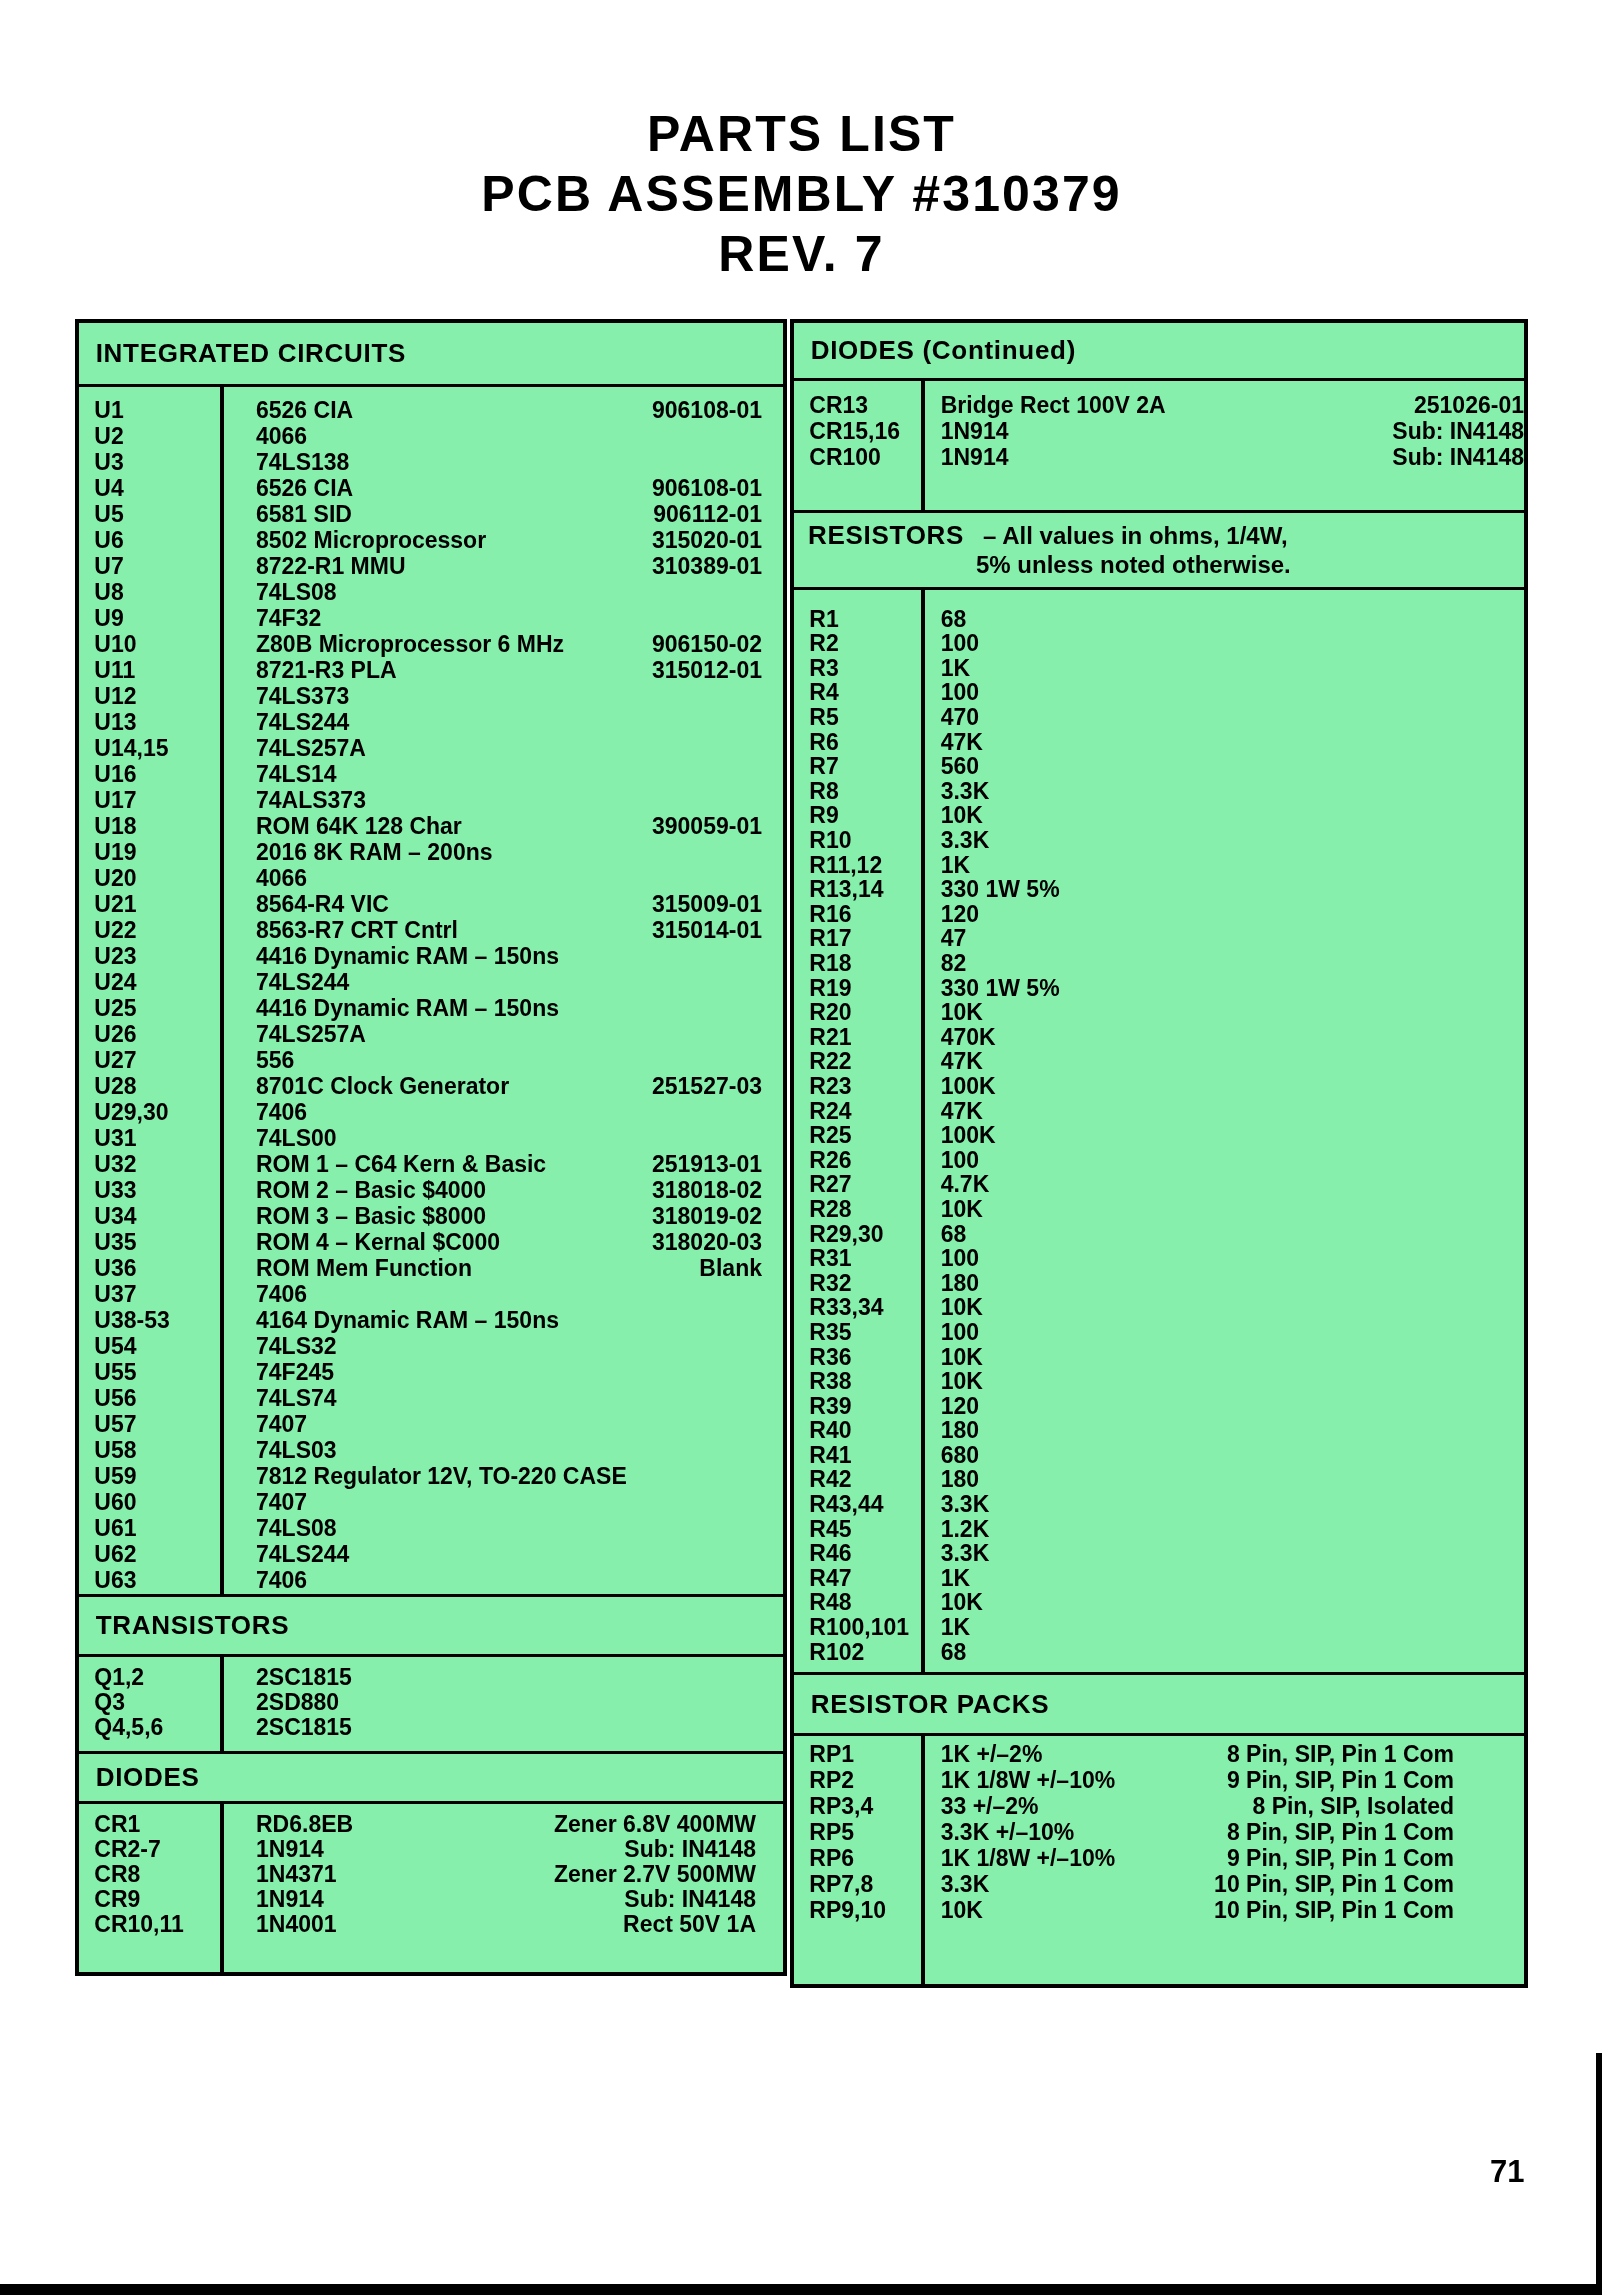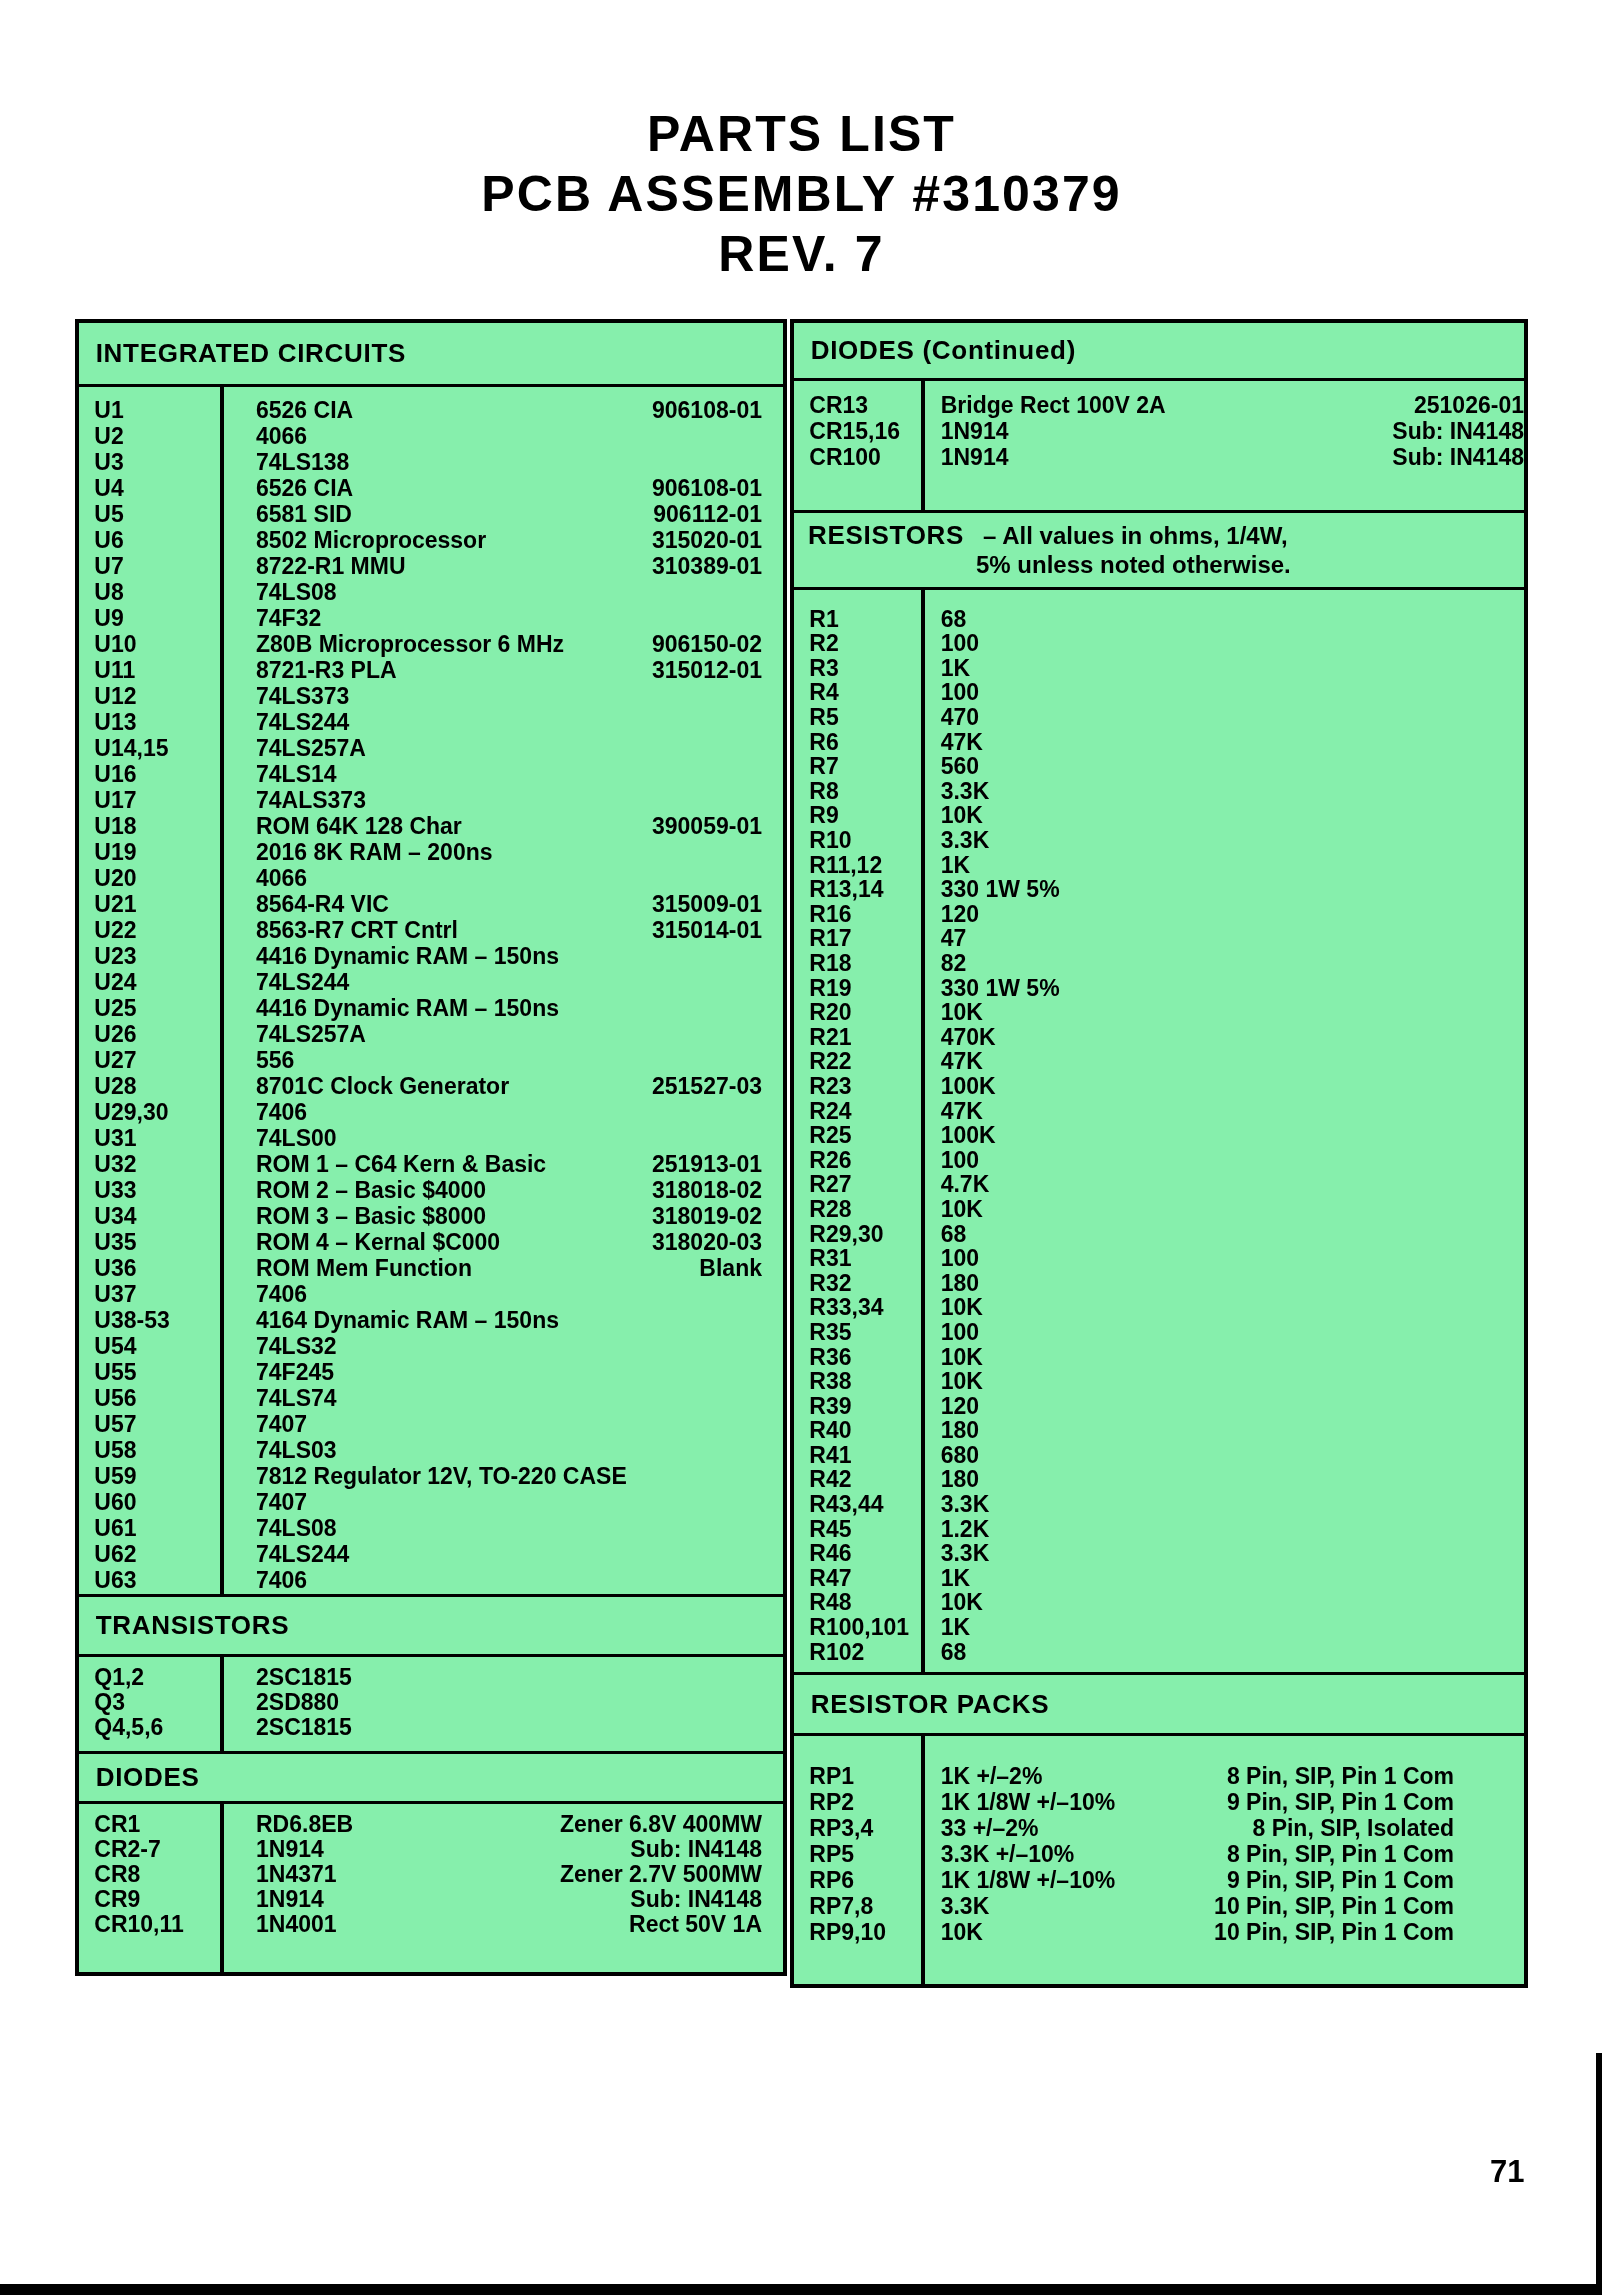--- a/index.html
+++ b/index.html
@@ -29,31 +29,31 @@
   .rows.last{border-bottom:none;flex:1 1 auto;}
   .divider{position:absolute;top:0;bottom:0;width:3.5px;background:#000;}
   .left-box .divider{left:141px;}
   .right-box .divider{left:127px;}
 
   .rows-ic {height:1210px;padding-top:9.7px;line-height:26px;}
   .rows-q  {height:97px; padding-top:8.3px;line-height:25px;}
   .rows-crl{padding-top:8.3px;line-height:25px;}
   .rows-crr{height:132px;padding-top:11px;line-height:26px;}
   .rows-r  {height:1085px;padding-top:16.7px;line-height:24.6px;}
-  .rows-rp {padding-top:27px;line-height:26px;}
+  .rows-rp {padding-top:5px;line-height:26px;}
 
   .row{display:flex;align-items:baseline;}
   .cell{white-space:nowrap;}
   .ref{box-sizing:border-box;flex:0 0 auto;padding-left:15.3px;}
   .left-box  .ref{width:144px;}
   .right-box .ref{width:130px;}
   .desc{padding-left:33px;}
   .val{padding-left:16.7px;}
   .part{margin-left:auto;text-align:right;padding-right:21px;}
-  .note{margin-left:auto;text-align:right;padding-right:21px;}
+  .note{margin-left:auto;text-align:right;padding-right:27px;}
   .pn{flex:0 0 277px;margin-left:auto;text-align:right;}
   .pins{margin-left:auto;text-align:right;padding-right:70px;}
 
   
   .rnote{box-sizing:border-box;flex:0 0 auto;height:77px;border-bottom:3.5px solid #000;
          padding:8.3px 0 0 14px;font-size:24px;line-height:28.5px;font-weight:700;}
   .rnote-hdr{font-size:26px;letter-spacing:0.7px;}
   .rnote-note{margin-left:19px;}
   .rnote2{margin-left:168px;}
 

